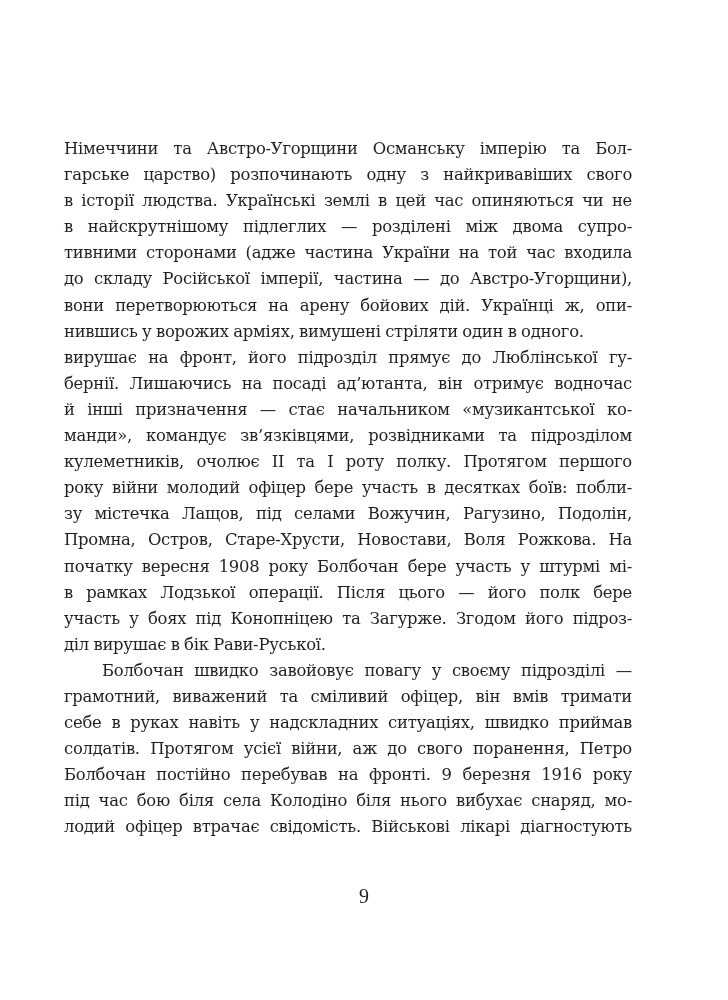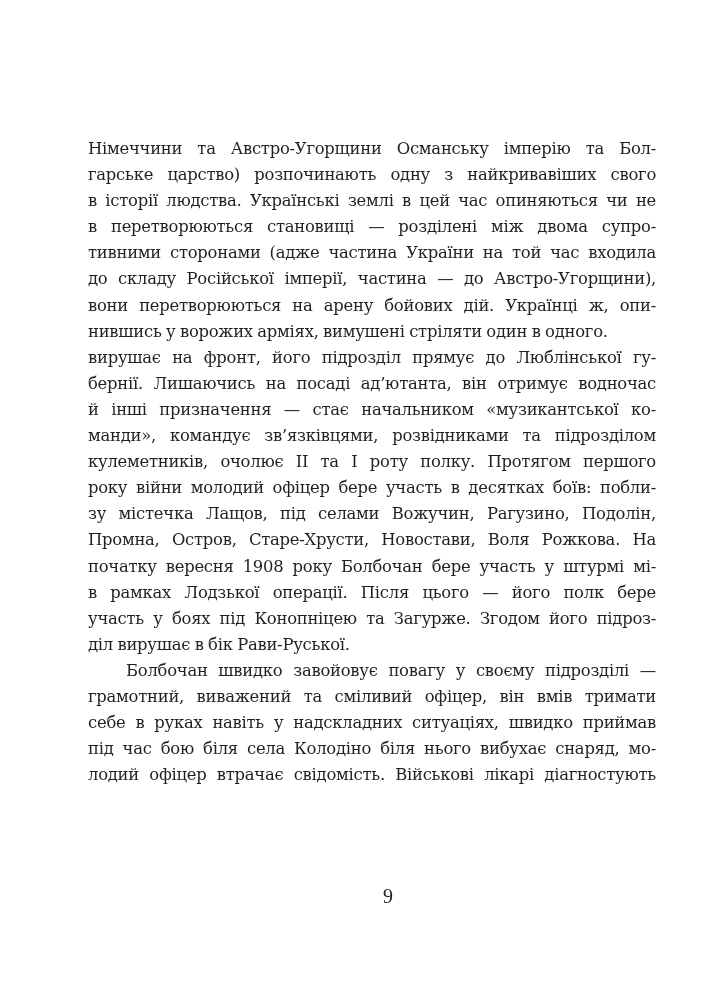--- a/index.html
+++ b/index.html
@@ -12,21 +12,20 @@
       height: 1000px;
       position: relative;
       overflow: hidden;
     }
     .page {
       position: absolute;
       left: 0; top: 0;
       width: 596px;
       height: 1000px;
       background: #ffffff;
-      margin-left: 24px;
     }
     .text-block {
       position: absolute;
       left: 64px;
       top: 136px;
       width: 568px;
       color: #231f20;
       font-family: "DejaVu Serif", "Liberation Serif", serif;
       font-size: 16.4px;
       line-height: 26.1px;
@@ -61,21 +60,21 @@
 </head>
 <body>
 
 <div class="page">
   <div class="text-block">
 
     <div>
       <span class="line">Німеччини та Австро-Угорщини Османську імперію та Бол-</span>
       <span class="line">гарське царство) розпочинають одну з найкривавіших свого</span>
       <span class="line">в історії людства. Українські землі в цей час опиняються чи не</span>
-      <span class="line">в перетворюються становищі — розділені між двома супро-</span>
+      <span class="line">в найскрутнішому підлеглих — розділені між двома супро-</span>
       <span class="line">тивними сторонами (адже частина України на той час входила</span>
       <span class="line">до складу Російської імперії, частина — до Австро-Угорщини),</span>
       <span class="line">вони перетворюються на арену бойових дій. Українці ж, опи-</span>
       <span class="line last">нившись у ворожих арміях, вимушені стріляти один в одного.</span>
     </div>
 
     <div>
       <span class="line">вирушає на фронт, його підрозділ прямує до Люблінської гу-</span>
       <span class="line">бернії. Лишаючись на посаді ад’ютанта, він отримує водночас</span>
       <span class="line">й інші призначення — стає начальником «музикантської ко-</span>
@@ -87,19 +86,21 @@
       <span class="line">початку вересня 1908 року Болбочан бере участь у штурмі мі-</span>
       <span class="line">в рамках Лодзької операції. Після цього — його полк бере</span>
       <span class="line">участь у боях під Конопніцею та Загурже. Згодом його підроз-</span>
       <span class="line last">діл вирушає в бік Рави-Руської.</span>
     </div>
 
     <div>
       <span class="line indent">Болбочан швидко завойовує повагу у своєму підрозділі —</span>
       <span class="line">грамотний, виважений та сміливий офіцер, він вмів тримати</span>
       <span class="line">себе в руках навіть у надскладних ситуаціях, швидко приймав</span>
+      <span class="line">солдатів. Протягом усієї війни, аж до свого поранення, Петро</span>
+      <span class="line">Болбочан постійно перебував на фронті. 9 березня 1916 року</span>
       <span class="line">під час бою біля села Колодіно біля нього вибухає снаряд, мо-</span>
       <span class="line">лодий офіцер втрачає свідомість. Військові лікарі діагностують</span>
     </div>
   </div>
 
   <div class="page-number">9</div>
 </div>
 
 </body></html>

